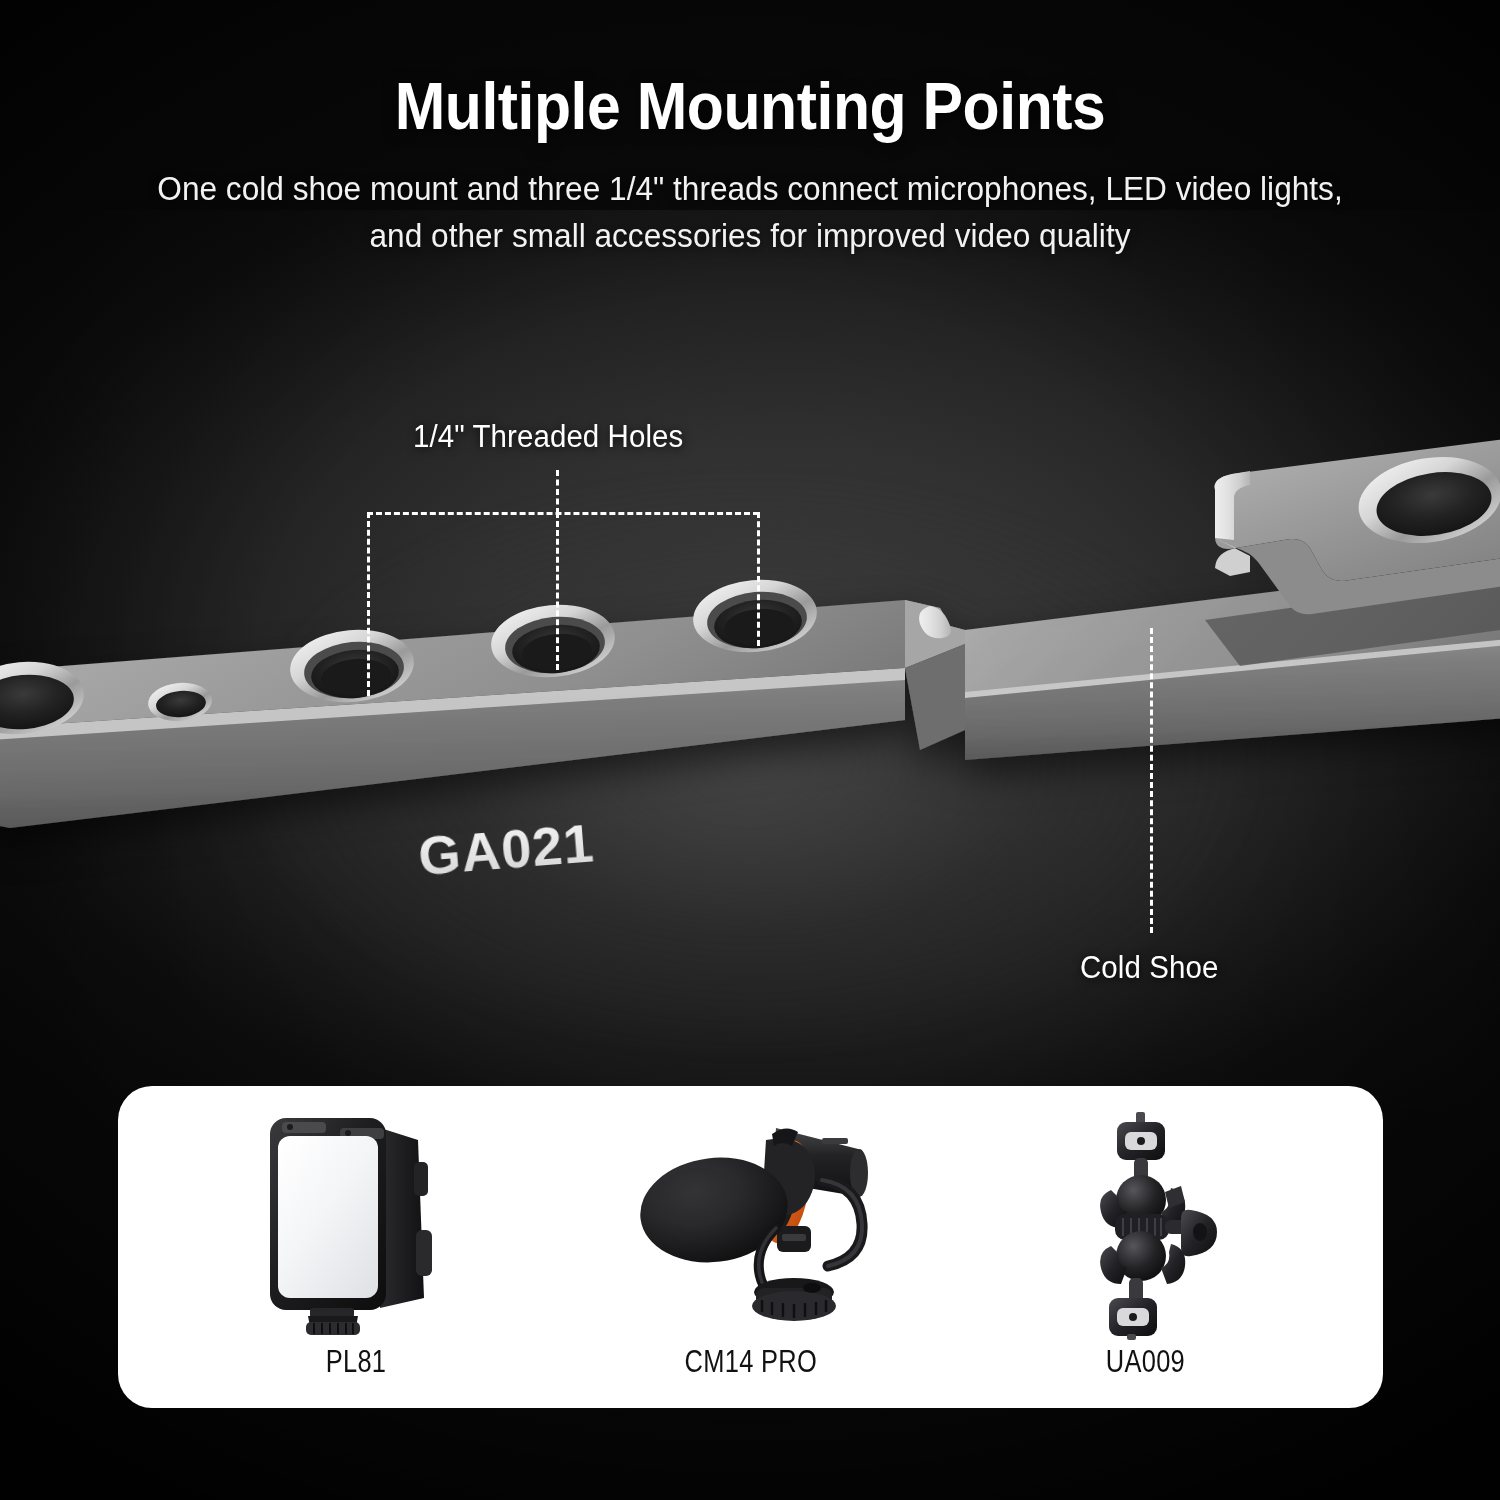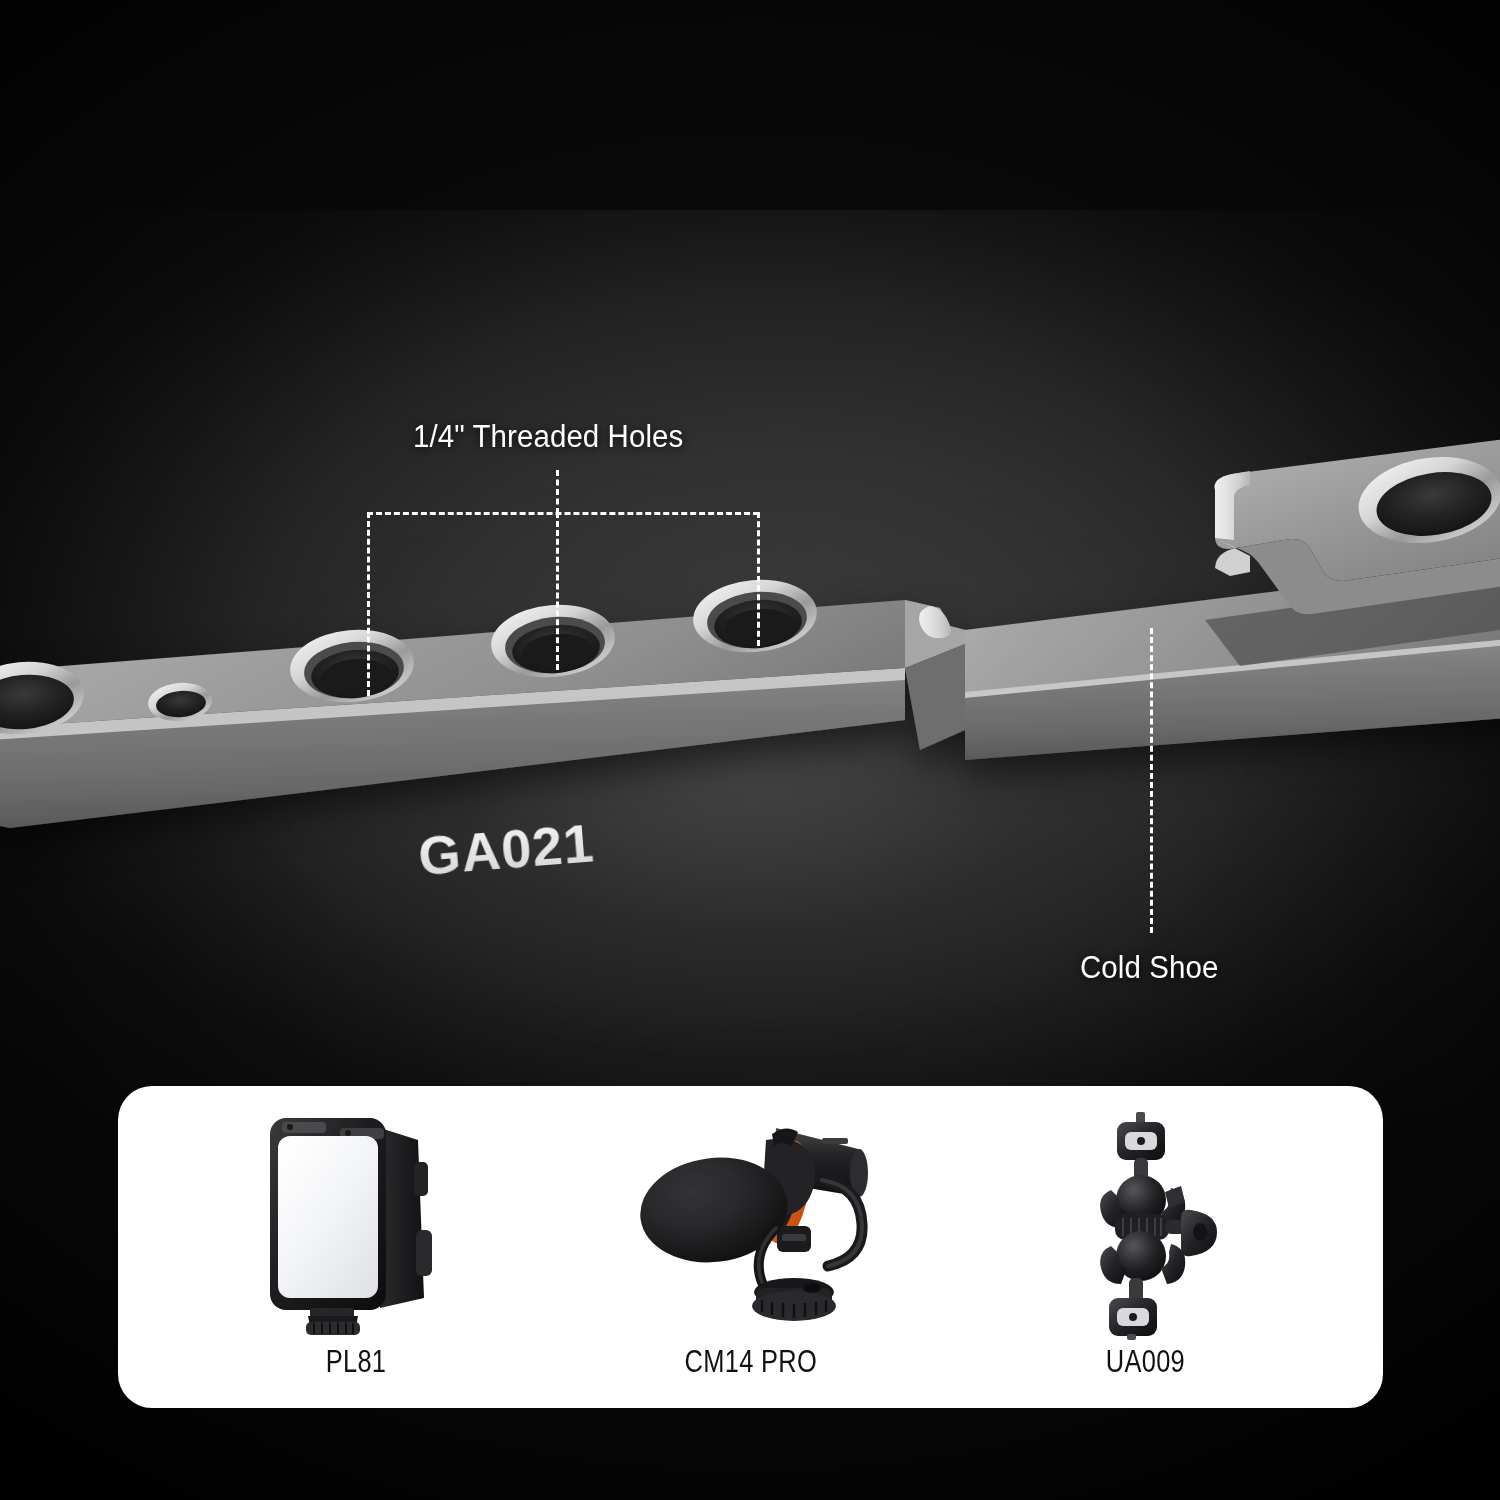--- a/index.html
+++ b/index.html
@@ -148,20 +148,27 @@
 </head>
 <body>
 
 <div id="stage">
 
   <div class="bg-base"></div>
   <div class="bg-glow"></div>
   <div class="bg-glow2"></div>
   <div class="bg-vig"></div>
 
+  <div class="header">
+    <div class="title">Multiple Mounting Points</div>
+    <div class="subtitle">
+      <div>One cold shoe mount and three 1/4" threads connect microphones, LED video lights,</div>
+      <div>and other small accessories for improved video quality</div>
+    </div>
+  </div>
 
   <div class="product">
     <svg viewBox="0 0 1500 620" preserveAspectRatio="none">
       <defs>
 
         <linearGradient id="gTop" x1="0" y1="0" x2="1" y2="0.25">
           <stop offset="0" stop-color="#bdbdbd"></stop>
           <stop offset="0.18" stop-color="#a9a9a9"></stop>
           <stop offset="0.45" stop-color="#9b9b9b"></stop>
           <stop offset="0.72" stop-color="#8f8f8f"></stop>

